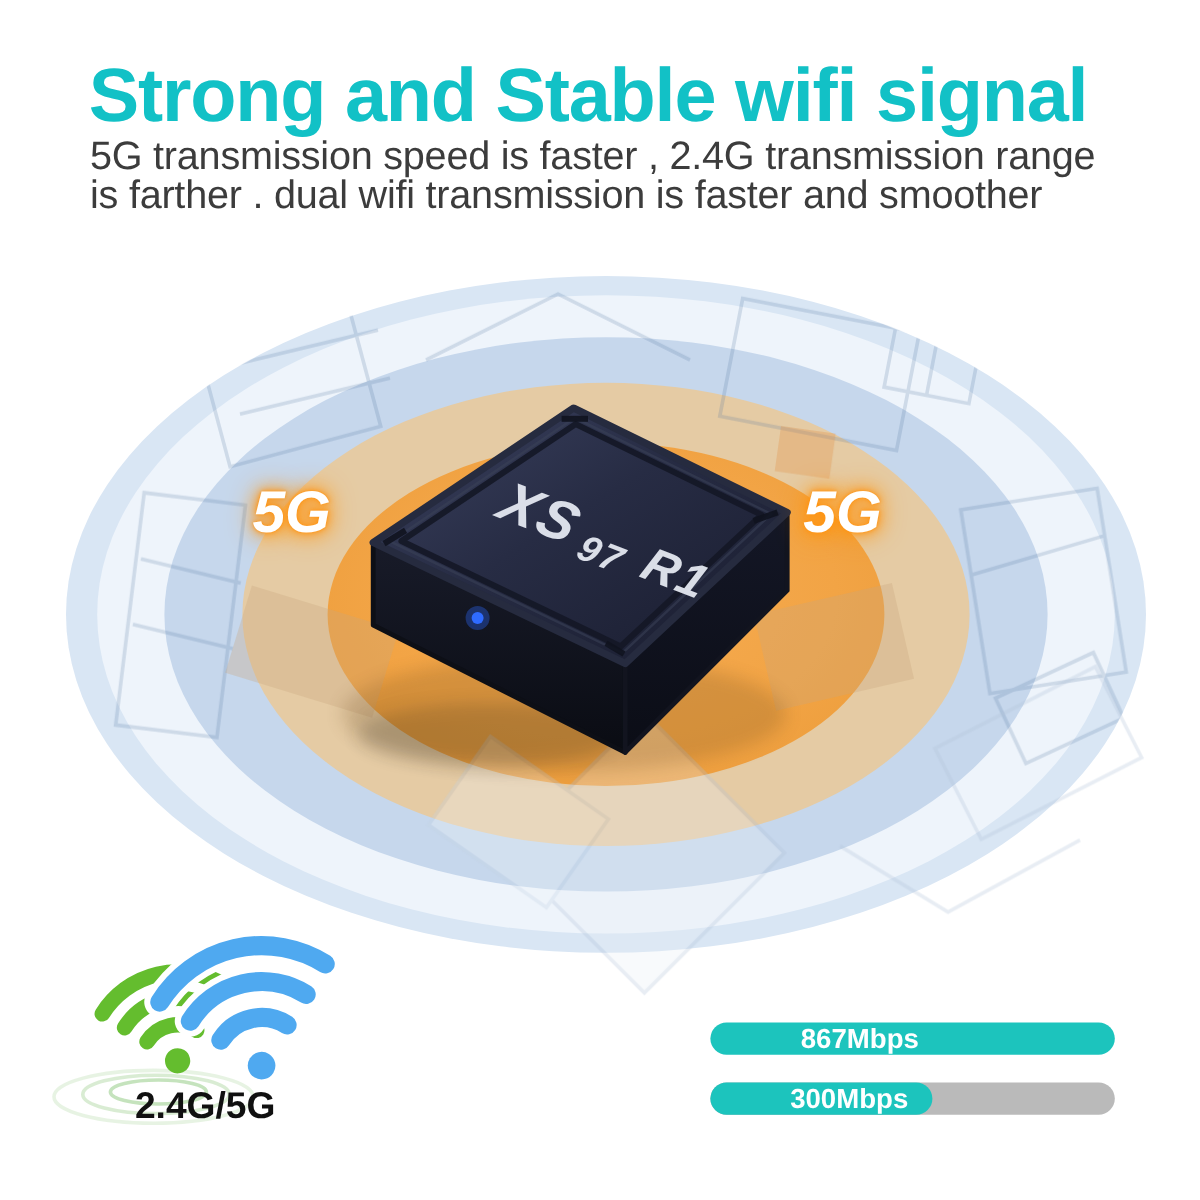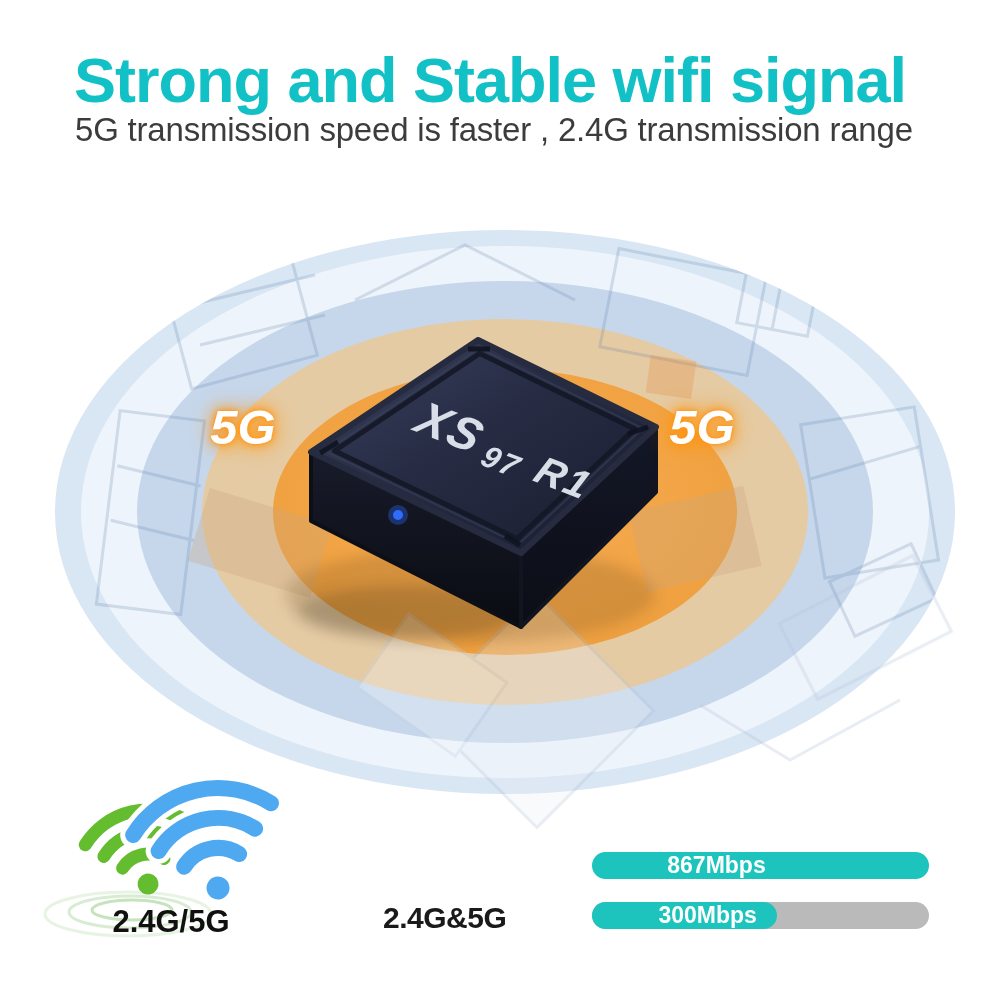--- a/index.html
+++ b/index.html
@@ -59,20 +59,21 @@
 </style>
 </head>
 <body>
 
 <div class="stage">
 
   <div class="hdr">
     <h1>Strong and Stable wifi signal</h1>
     <div class="sub">
       <div>5G transmission speed is faster , 2.4G transmission range</div>
+      <div>is farther . dual wifi transmission is faster and smoother</div>
     </div>
   </div>
 
   <svg class="scene" width="1000" height="1000" viewBox="0 0 1000 1000">
     <defs>
       <clipPath id="ringClip">
           <ellipse cx="505" cy="512" rx="450" ry="282"></ellipse>
         </clipPath>
       <radialGradient id="orangeGrad" cx="0.5" cy="0.45" r="0.75">
         <stop offset="0" stop-color="#f6ac52"></stop>
@@ -182,20 +183,19 @@
   <div class="glow glow-orange" style="left:702px;top:427px;">5G</div>
 
   <div class="dualband">2.4G/5G</div>
 
   <div class="speed-bar r0">
     <div class="bar-fill" style="width: 100%;">
       <span>867Mbps</span>
     </div>
   </div>
 
-  <div class="speed-label r1">2.4G&amp;5G</div>
   <div class="speed-bar r1">
     <div class="bar-fill" style="width: 55%;">
       <span>300Mbps</span>
     </div>
   </div>
 
 </div>
 
 </body></html>

